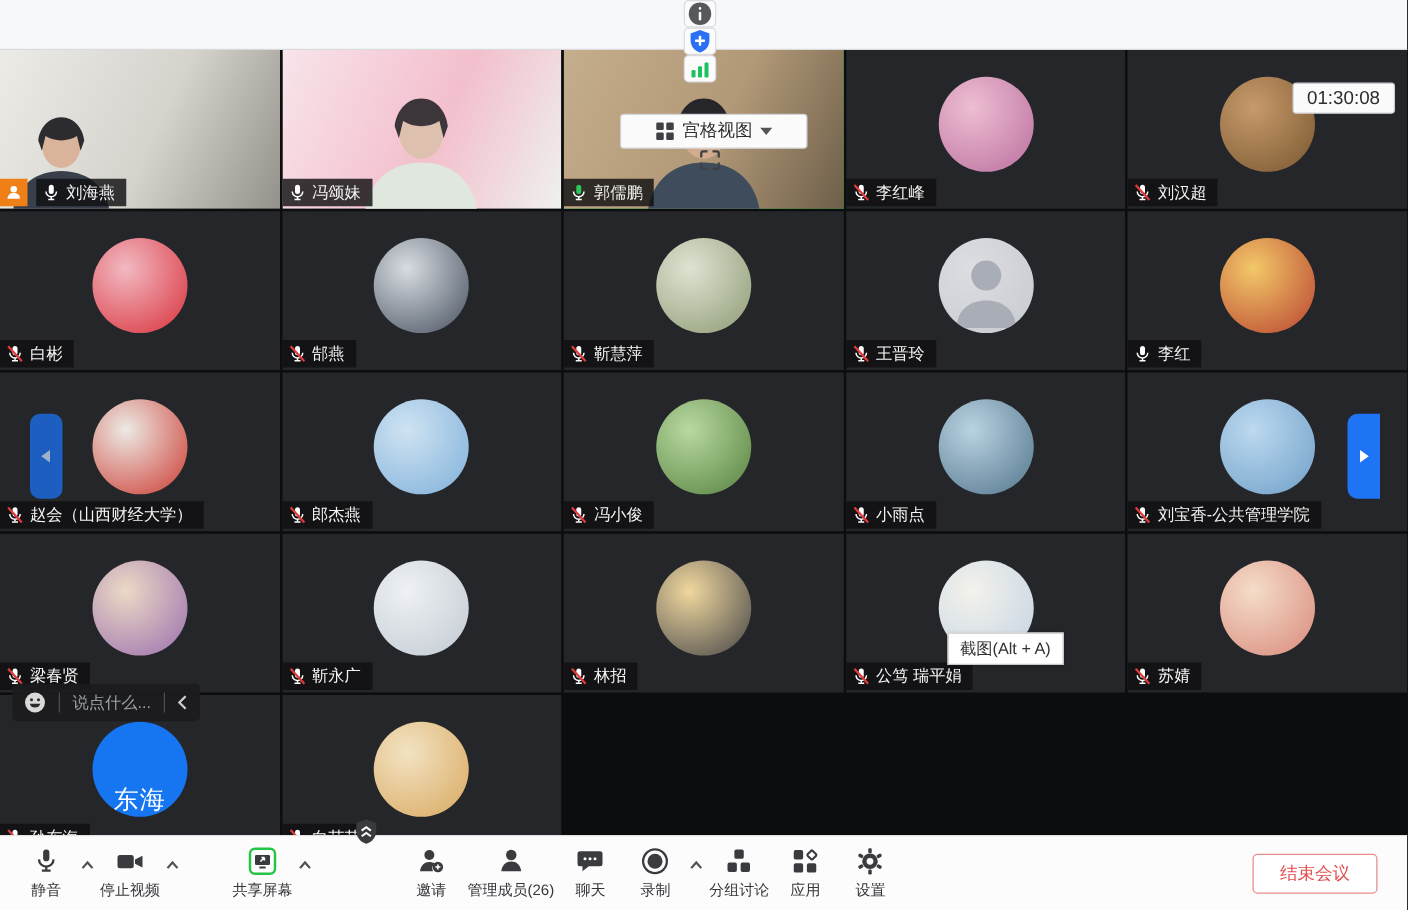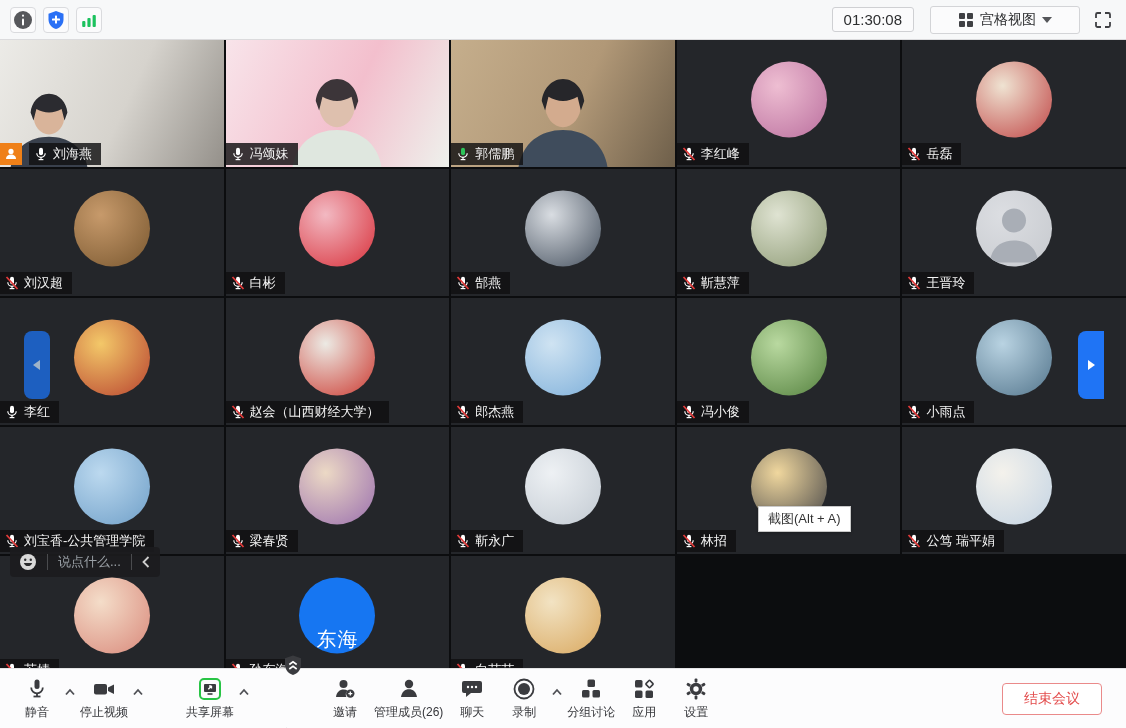--- a/index.html
+++ b/index.html
@@ -1,21 +1,21 @@
 <!DOCTYPE html>
 <html><head>
 <meta charset="utf-8">
 <style>
   html,body{margin:0;padding:0;background:#0f1012;}
   *{box-sizing:border-box;font-family:"Liberation Sans","DejaVu Sans",sans-serif;}
   #app{position:relative;width:1126px;height:728px;overflow:hidden;background:#17181a;}
 
   
   .topbar{position:absolute;top:0;left:0;width:100%;height:40px;background:#f7f8f9;
-    border-bottom:1px solid #dbdbdd;display:flex;align-items:center;padding:0 10px;z-index:20;}
+    border-bottom:1px solid #dbdbdd;display:flex;align-items:center;padding:0 10px;z-index:20;flex-direction:column;}
   .tb-btn{width:26px;height:26px;border:1px solid #dadbde;border-radius:4px;background:#fbfbfc;
     display:flex;align-items:center;justify-content:center;margin-right:7px;cursor:pointer;}
   .timer-box{margin-left:auto;border:1px solid #cfd0d3;border-radius:3px;background:#fbfbfc;
     padding:3px 11px;font-size:15px;color:#2d2e30;}
   .view-btn{margin-left:16px;display:flex;align-items:center;gap:6px;border:1px solid #d3d4d7;
     border-radius:3px;background:#fbfbfc;padding:4px 27px;font-size:14px;color:#2d2e30;cursor:pointer;}
   .fs-btn{margin:0 4px 0 14px;display:flex;align-items:center;justify-content:center;cursor:pointer;}
 
   
   .grid{position:absolute;top:40px;left:0;width:1126px;height:628px;display:grid;
@@ -208,40 +208,20 @@
             <line x1="7" y1="10.6" x2="7" y2="12.2" stroke="#fff" stroke-width="1.2"></line>
             <line x1="4.6" y1="12.6" x2="9.4" y2="12.6" stroke="#fff" stroke-width="1.2"></line>
             <line class="slash" x1="1.5" y1="1" x2="12.5" y2="13" stroke="#e23b3b" stroke-width="1.8"></line>
           </svg>
           <span class="pname">李红峰</span>
         </span>
       </div>
     </div>
       <div class="cell mic-muted type-avatar">
 
-      <div class="avatar" style="background: radial-gradient(circle at 35% 32%, rgb(239, 227, 210), rgb(192, 69, 69));">
-        
-        
-      </div>
-      <div class="name-row">
-
-        <span class="name-label">
-          <svg class="mic" width="14" height="14" viewBox="0 0 14 14">
-            <rect class="mic-body" x="5" y="0.8" width="4" height="7.4" rx="2" fill="#fff"></rect>
-            <path d="M2.8 6.2a4.2 4.2 0 0 0 8.4 0" fill="none" stroke="#fff" stroke-width="1.2"></path>
-            <line x1="7" y1="10.6" x2="7" y2="12.2" stroke="#fff" stroke-width="1.2"></line>
-            <line x1="4.6" y1="12.6" x2="9.4" y2="12.6" stroke="#fff" stroke-width="1.2"></line>
-            <line class="slash" x1="1.5" y1="1" x2="12.5" y2="13" stroke="#e23b3b" stroke-width="1.8"></line>
-          </svg>
-          <span class="pname">岳磊</span>
-        </span>
-      </div>
-    </div>
-      <div class="cell mic-muted type-avatar">
-
       <div class="avatar" style="background: radial-gradient(circle at 35% 32%, rgb(199, 154, 107), rgb(121, 87, 47));">
         
         
       </div>
       <div class="name-row">
 
         <span class="name-label">
           <svg class="mic" width="14" height="14" viewBox="0 0 14 14">
             <rect class="mic-body" x="5" y="0.8" width="4" height="7.4" rx="2" fill="#fff"></rect>
             <path d="M2.8 6.2a4.2 4.2 0 0 0 8.4 0" fill="none" stroke="#fff" stroke-width="1.2"></path>

